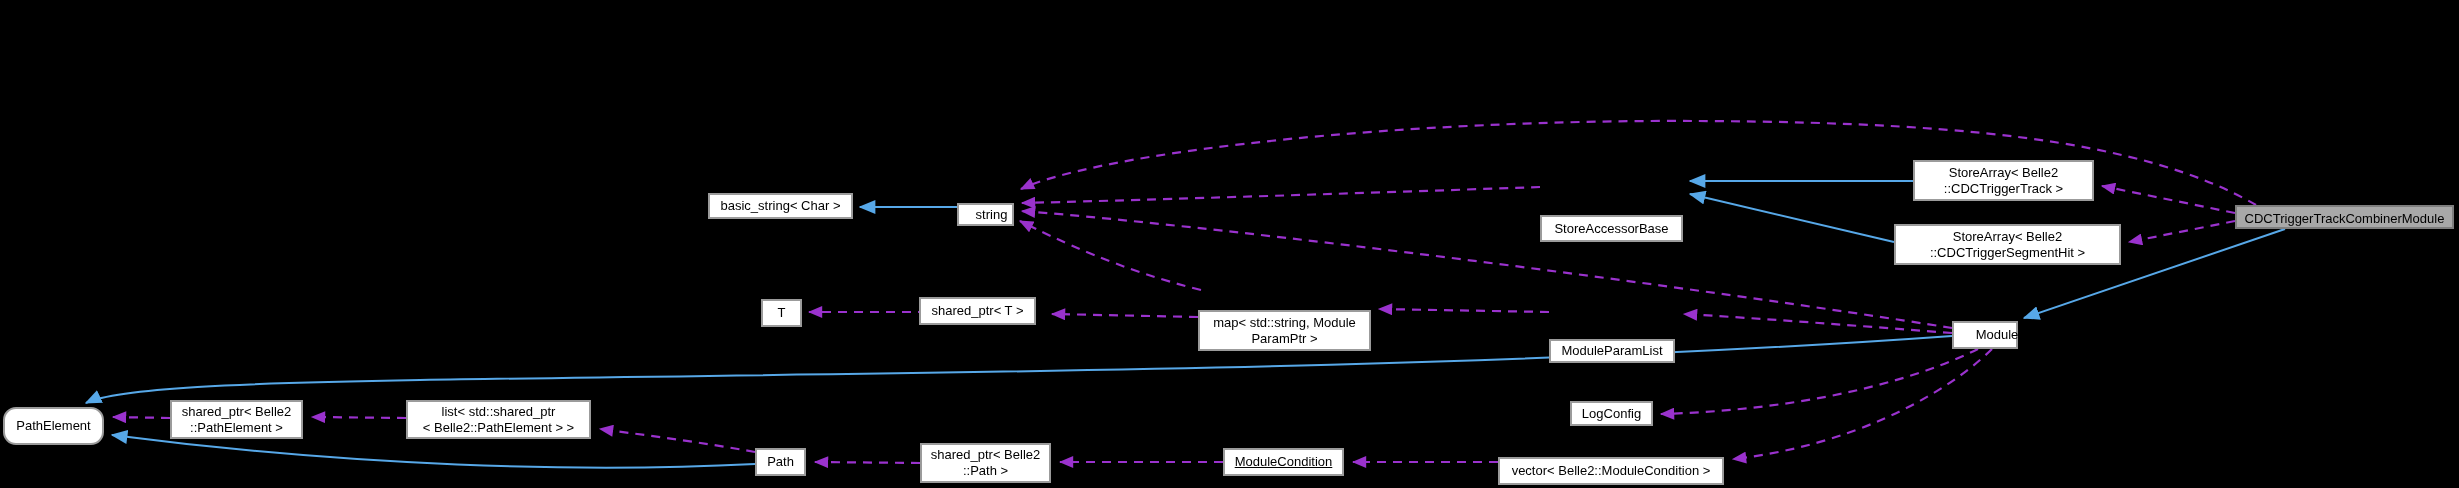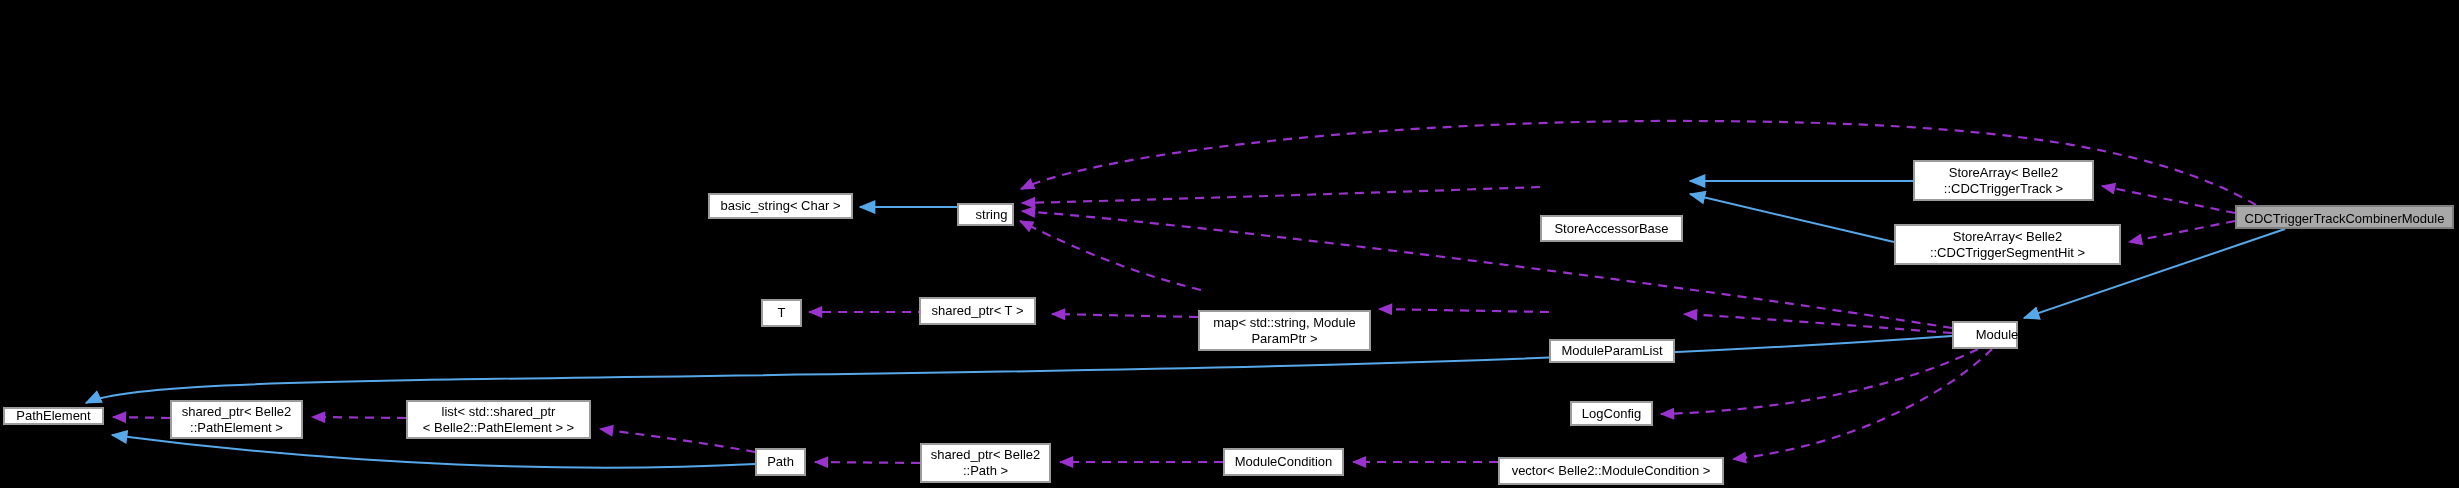--- a/index.html
+++ b/index.html
@@ -102,39 +102,39 @@
       <div class="node" style="left: 1894px; top: 224px; width: 227px; height: 41px;">
         <span>StoreArray&lt; Belle2</span>
         <span>::CDCTriggerSegmentHit &gt;</span>
       </div>
       <div class="node main" style="left: 2235px; top: 205px; width: 219px; height: 24px;">
         <span>CDCTriggerTrackCombinerModule</span>
       </div>
       <div class="node" style="left: 1952px; top: 321px; width: 66px; height: 28px; padding-left: 24px;">
         <span>Module</span>
       </div>
-      <div class="node" style="left: 3px; top: 407px; width: 101px; height: 18px;">
+      <div class="node" style="left: 3px; top: 407px; width: 101px; height: 38px; border-radius: 13px;">
         <span>PathElement</span>
       </div>
       <div class="node" style="left: 170px; top: 400px; width: 133px; height: 39px;">
         <span>shared_ptr&lt; Belle2</span>
         <span>::PathElement &gt;</span>
       </div>
       <div class="node" style="left: 406px; top: 400px; width: 185px; height: 39px; text-align: center;">
         <span>list&lt; std::shared_ptr</span>
         <span>&lt; Belle2::PathElement &gt; &gt;</span>
       </div>
       <div class="node" style="left: 755px; top: 448px; width: 51px; height: 28px;">
         <span>Path</span>
       </div>
       <div class="node" style="left: 920px; top: 443px; width: 131px; height: 40px;">
         <span>shared_ptr&lt; Belle2</span>
         <span>::Path &gt;</span>
       </div>
-      <div class="node" style="left: 1223px; top: 448px; width: 121px; height: 28px;">
+      <div class="node" style="left: 1223px; top: 448px; width: 121px; height: 28px; text-decoration: underline;">
         <span>ModuleCondition</span>
       </div>
       <div class="node" style="left: 1498px; top: 457px; width: 226px; height: 28px;">
         <span>vector&lt; Belle2::ModuleCondition &gt;</span>
       </div>
       <div class="node" style="left: 1570px; top: 401px; width: 83px; height: 25px; text-align: right;">
         <span>LogConfig</span>
       </div>
     </div>
 </div>

